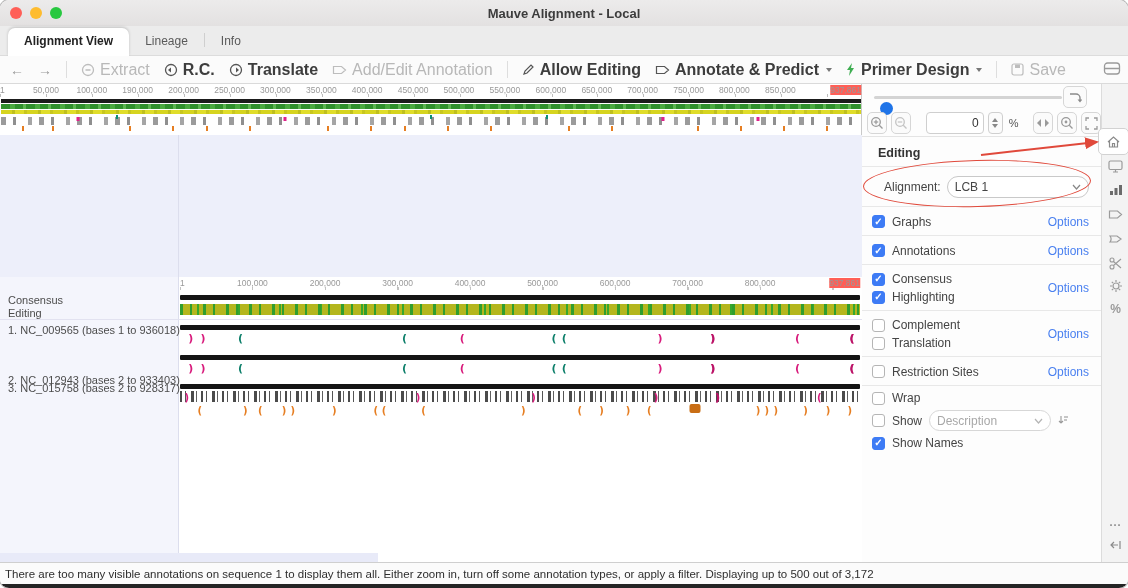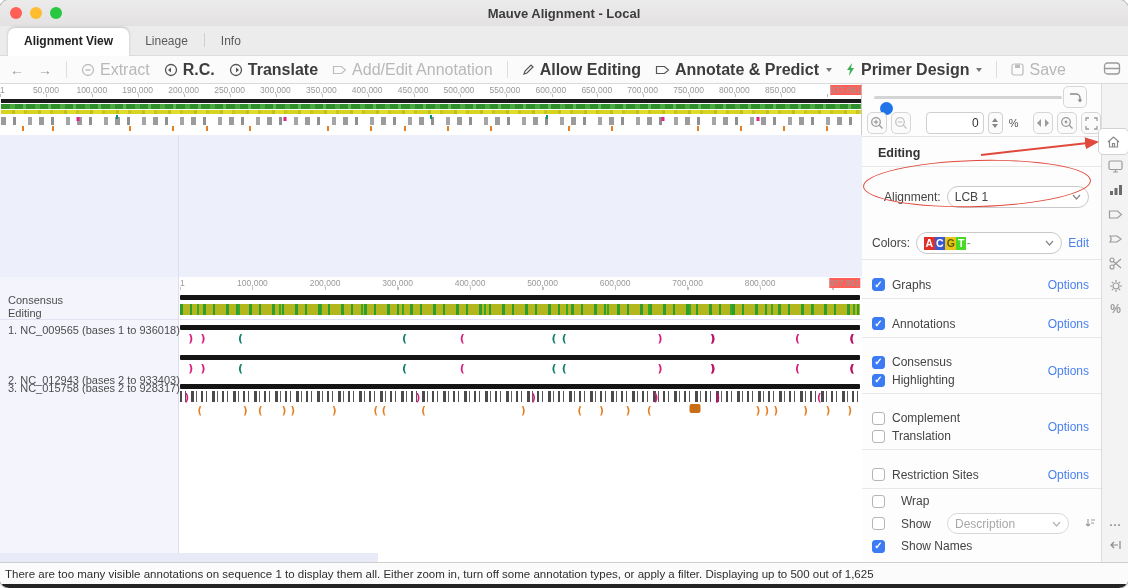--- a/index.html
+++ b/index.html
@@ -56,38 +56,38 @@
   .curvedbtn{position:absolute;right:14px;top:2px;}
   .zoomrow{position:relative;height:26px;display:flex;align-items:center;gap:4px;padding-left:5px;}
   .zoominput{width:48px;height:20px;border:1px solid #cfcfcf;border-radius:4px;text-align:right;font-size:12px;color:#333;padding:0 4px;background:#fff;font-family:"Liberation Sans",sans-serif;}
   .stepper{display:inline-flex;flex-direction:column;justify-content:center;gap:2px;width:16px;height:20px;border:1px solid #cfcfcf;border-radius:4px;align-items:center;background:#fbfbfb;}
   .stepper i{width:0;height:0;border-left:3.5px solid transparent;border-right:3.5px solid transparent;}
   .stepper .up{border-bottom:4px solid #888;}
   .stepper .dn{border-top:4px solid #888;}
   .pct{font-size:11px;color:#555;margin:0 2px;}
   .panhead{font-weight:bold;font-size:12.5px;color:#333;padding:9px 0 6px 16px;border-top:1px solid #e4e4e4;}
   .pdiv{height:1px;background:#e8e8e8;margin:0;}
-  .prow{display:flex;align-items:center;padding:11px 12px 0 10px;justify-content:space-between;}
+  .prow{display:flex;align-items:center;padding:1px 12px 0 10px;justify-content:space-between;}
   .alignrow{height:38px;padding-left:22px;gap:6px;border-top:1px solid #e8e8e8;}
   .select{display:flex;align-items:center;justify-content:space-between;border:1px solid #c9c9c9;border-radius:11px;background:#fff;height:22px;padding:0 7px;box-sizing:border-box;flex:1;color:#444;}
   .select.dis{color:#a8a8a8;border-color:#d7d7d7;}
   .colorsrow{height:32px;gap:6px;}
   .acgt b{display:inline-block;font-size:10.5px;font-weight:bold;padding:0 1.5px;line-height:13px;}
   .la{background:#e02f28;color:#fff}.lc{background:#3c58d0;color:#fff}.lg{background:#e8c619;color:#5c5c00}.lt{background:#48d828;color:#fff}
   .dash{color:#888;margin-left:1px;}
   .link{color:#4a80f0;}
   .checkrow{min-height:27px;gap:7px;}
   .stack{display:flex;flex-direction:column;gap:4px;padding:6px 0;}
   .citem{display:flex;align-items:center;gap:7px;}
   .cb{width:13px;height:13px;border:1px solid #b5b5b5;border-radius:3px;background:#fff;display:inline-flex;align-items:center;justify-content:center;box-sizing:border-box;flex:none;}
   .cb.on{background:#3d7bf5;border-color:#3d7bf5;}
   .cb.on::after{content:"✓";color:#fff;font-size:10px;font-weight:bold;line-height:1;}
   .opts{margin-left:auto;}
   .showgrp{padding:5px 12px 4px 10px;display:flex;flex-direction:column;gap:5px;}
-  .showrow{display:flex;align-items:center;gap:16px;}
+  .showrow{display:flex;align-items:center;gap:7px;}
   .showsel{width:122px;flex:none;height:21px;}
   
   .iconstrip{position:absolute;left:1101px;top:84px;width:27px;height:480px;background:#f3f3f3;border-left:1px solid #dcdcdc;box-sizing:border-box;}
   .sicon{position:absolute;left:0;width:27px;display:flex;justify-content:center;}
   .homebtn{position:absolute;left:-4px;top:44px;width:29px;height:25px;background:#fff;border:1px solid #d2d2d2;border-radius:5px;display:flex;align-items:center;justify-content:center;}
   .dots{color:#8a8a8a;font-weight:bold;letter-spacing:1px;font-size:11px;}
   
   .mainlav{position:absolute;left:0;top:135px;width:862px;height:142px;background:#edeffa;}
   .labelcol{position:absolute;left:0;top:277px;width:178px;height:276px;background:#f4f5fc;}
   .colborder{position:absolute;left:178px;top:135px;width:1px;height:418px;background:#dcdeed;}
@@ -339,30 +339,20 @@
     <div class="panhead">Editing</div>
     <div class="prow alignrow">
       <span>Alignment:</span>
       <span class="select">
         <span>LCB 1</span>
         <svg width="9" height="6">
             <path d="M1 1l3.5 4L8 1" fill="none" stroke="#888" stroke-width="1.2"></path>
           </svg>
       </span>
     </div>
-    <div class="prow colorsrow">
-      <span>Colors:</span>
-      <span class="select">
-        <span class="acgt"><b class="la">A</b><b class="lc">C</b><b class="lg">G</b><b class="lt">T</b><span class="dash">-</span></span>
-        <svg width="9" height="6">
-            <path d="M1 1l3.5 4L8 1" fill="none" stroke="#888" stroke-width="1.2"></path>
-          </svg>
-      </span>
-      <span class="link">Edit</span>
-    </div>
     <div class="pdiv"></div>
     <div class="prow checkrow">
       <span class="cb on"></span>
       <span>Graphs</span>
       <span class="link opts">Options</span>
     </div>
     <div class="pdiv"></div>
     <div class="prow checkrow">
       <span class="cb on"></span>
       <span>Annotations</span>
@@ -569,21 +559,21 @@
       <span class="mk" style="left: 86.3%;">)</span>
       <span class="mk" style="left: 87.6%;">)</span>
       <span class="mk" style="left: 92%;">)</span>
       <span class="mk" style="left: 95.3%;">)</span>
       <span class="mk" style="left: 98.5%;">)</span>
     </div>
 
   <div class="hscroll"></div>
 
   <div class="statusbar">
-    <span class="statustext">There are too many visible annotations on sequence 1 to display them all. Either zoom in, turn off some annotation types, or apply a filter. Displaying up to 500 out of 1,625</span>
+    <span class="statustext">There are too many visible annotations on sequence 1 to display them all. Either zoom in, turn off some annotation types, or apply a filter. Displaying up to 500 out of 3,172</span>
   </div>
   <div class="bottomedge"></div>
 
   <div class="redellipse"></div>
   <svg class="redarrow" width="138" height="28">
     <defs>
         <marker id="ah" markerWidth="8" markerHeight="8" refX="6" refY="3" orient="auto">
           <path d="M0 0L7 3L0 6z" fill="#e0493b"></path>
         </marker>
       </defs>

